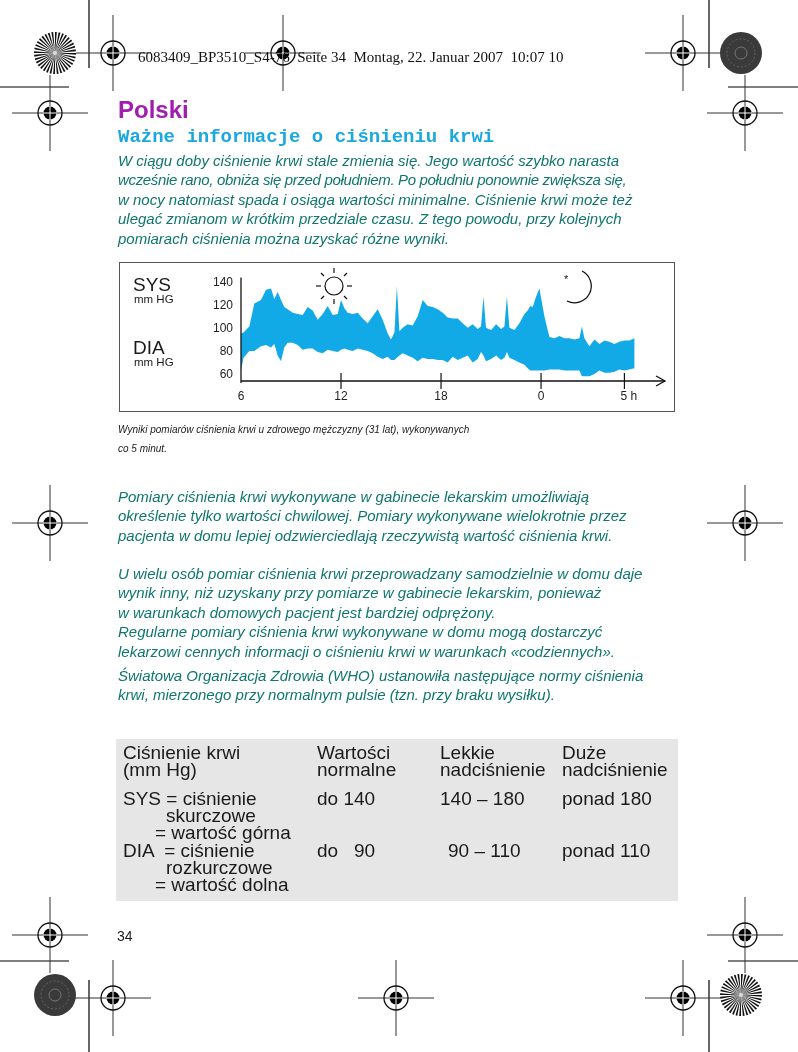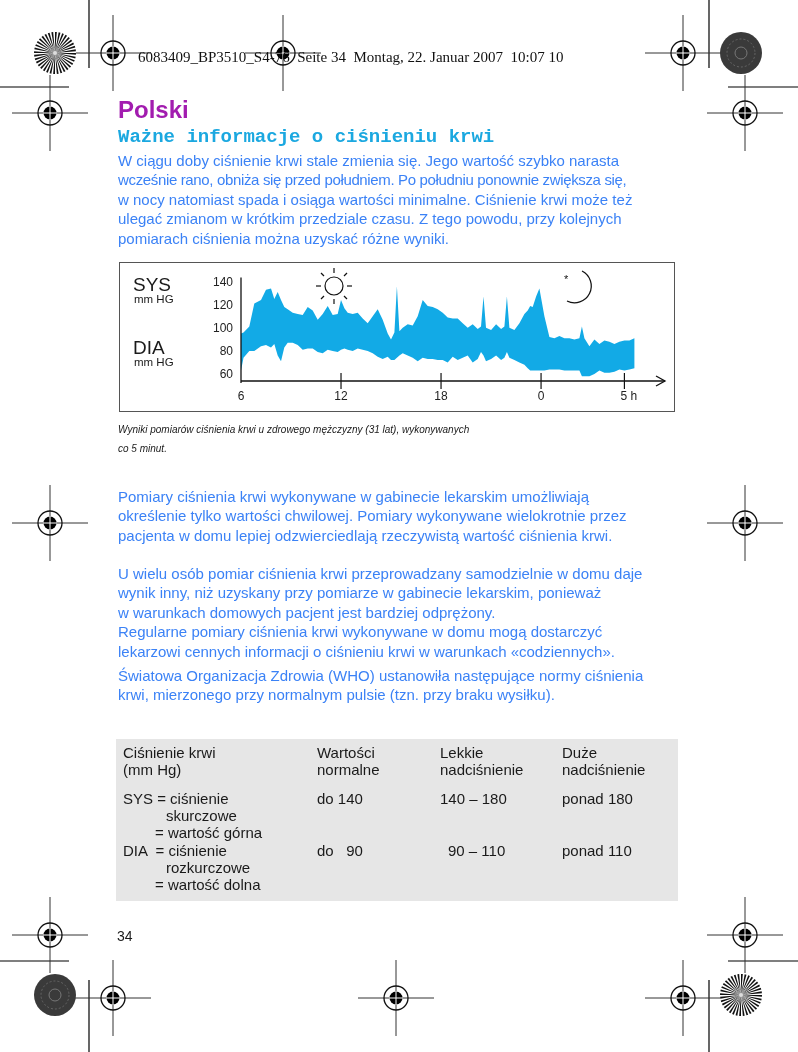--- a/index.html
+++ b/index.html
@@ -1,26 +1,26 @@
 <!DOCTYPE html>
 <html><head>
 <meta charset="utf-8">
 <style>
   html,body{margin:0;padding:0;background:#fff;}
   body{width:798px;height:1052px;position:relative;overflow:hidden;font-family:"Liberation Sans",sans-serif;color:#1a1a1a;}
   .abs{position:absolute;}
   .slug{position:absolute;left:138px;top:49px;font-family:"Liberation Serif",serif;font-size:15px;color:#111;white-space:pre;}
   .lang{position:absolute;left:118px;top:96px;font-size:24px;font-weight:bold;color:#a21caf;}
   .h2{position:absolute;left:118px;top:126px;font-size:19px;font-weight:bold;color:#1ba8e0;font-family:Liberation Mono, monospace;}
-  .para{position:absolute;left:118px;width:570px;font-size:15px;line-height:19.4px;color:#3b82f6;}
+  .para{position:absolute;left:118px;width:570px;font-size:15px;line-height:19.4px;color:#0f766e;font-style:italic;}
   .para .ln{display:block;white-space:nowrap;}
   .caption{position:absolute;left:118px;top:420px;font-size:10px;line-height:19px;font-style:italic;color:#1a1a1a;}
   .caption .ln{display:block;white-space:nowrap;}
   .chartbox{position:absolute;left:119px;top:262px;width:556px;height:150px;border:1.5px solid #555;box-sizing:border-box;}
-  .tbl{position:absolute;left:116px;top:739px;width:562px;height:162px;background:#e6e6e6;font-size:15px;line-height:17px;color:#1a1a1a;}
+  .tbl{position:absolute;left:116px;top:739px;width:562px;height:162px;background:#e6e6e6;font-size:19px;line-height:17px;color:#1a1a1a;}
   .tbl .c{position:absolute;white-space:nowrap;}
   .pagenum{position:absolute;left:117px;top:928px;font-size:14px;color:#1a1a1a;}
   svg text{font-family:"Liberation Sans",sans-serif;}
 </style>
 </head>
 <body>
 
 <svg class="abs" style="left:0;top:0" width="798" height="1052" viewBox="0 0 798 1052">
   <defs>
     <g id="reg">

